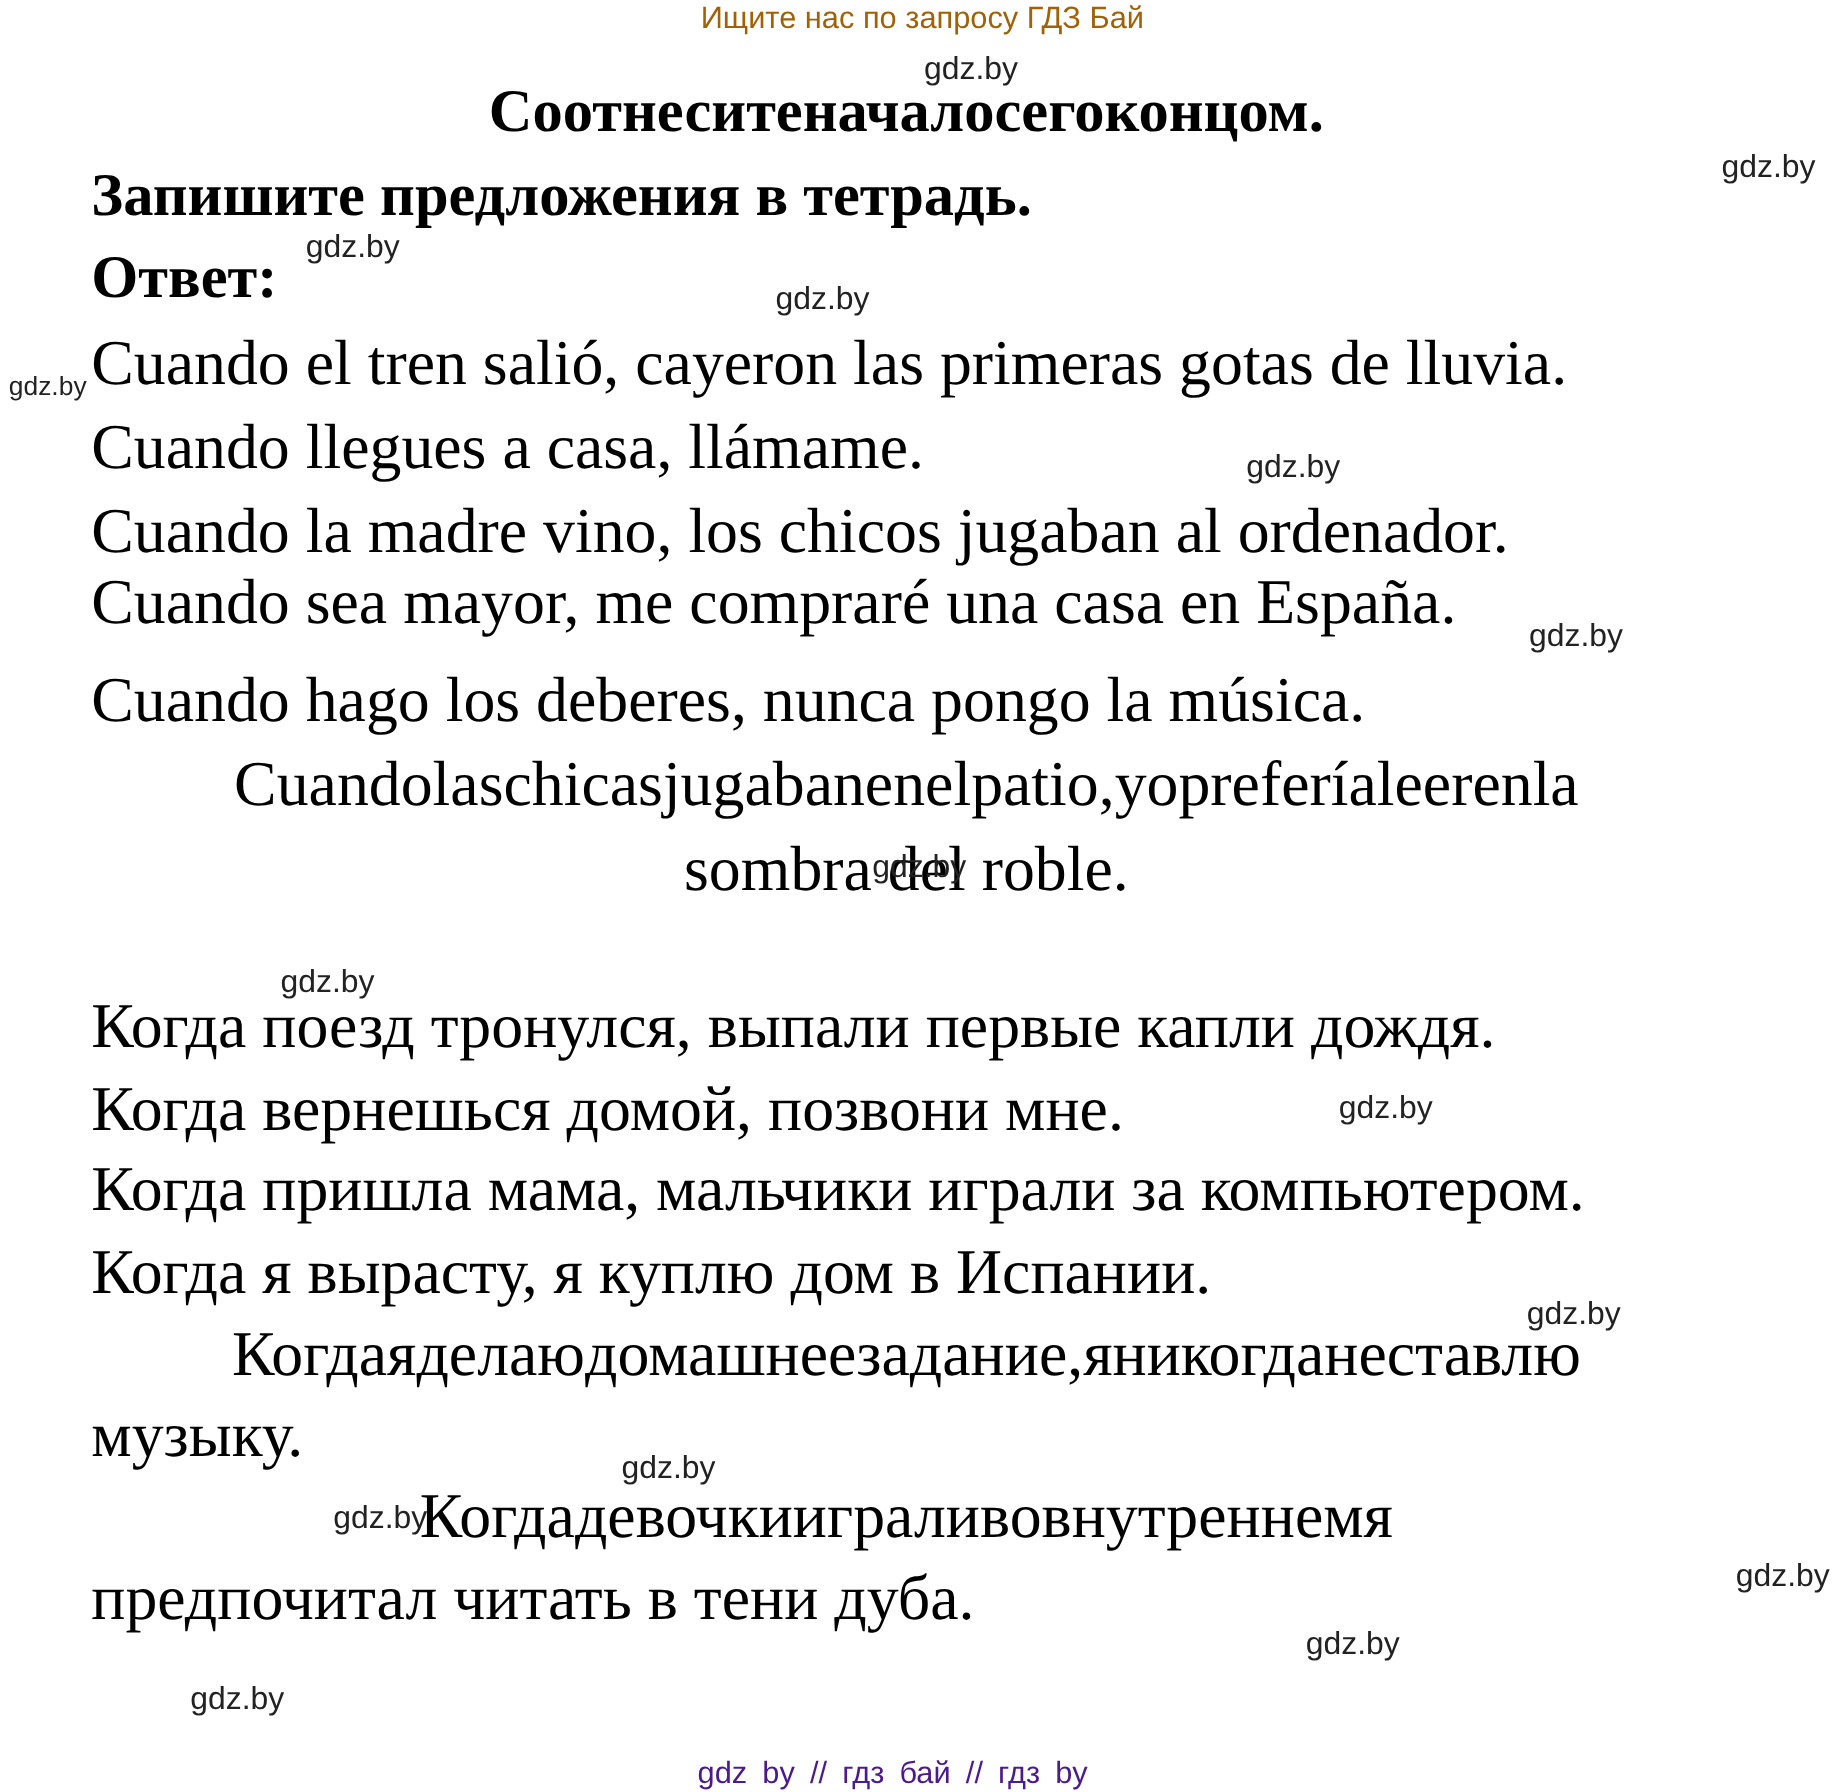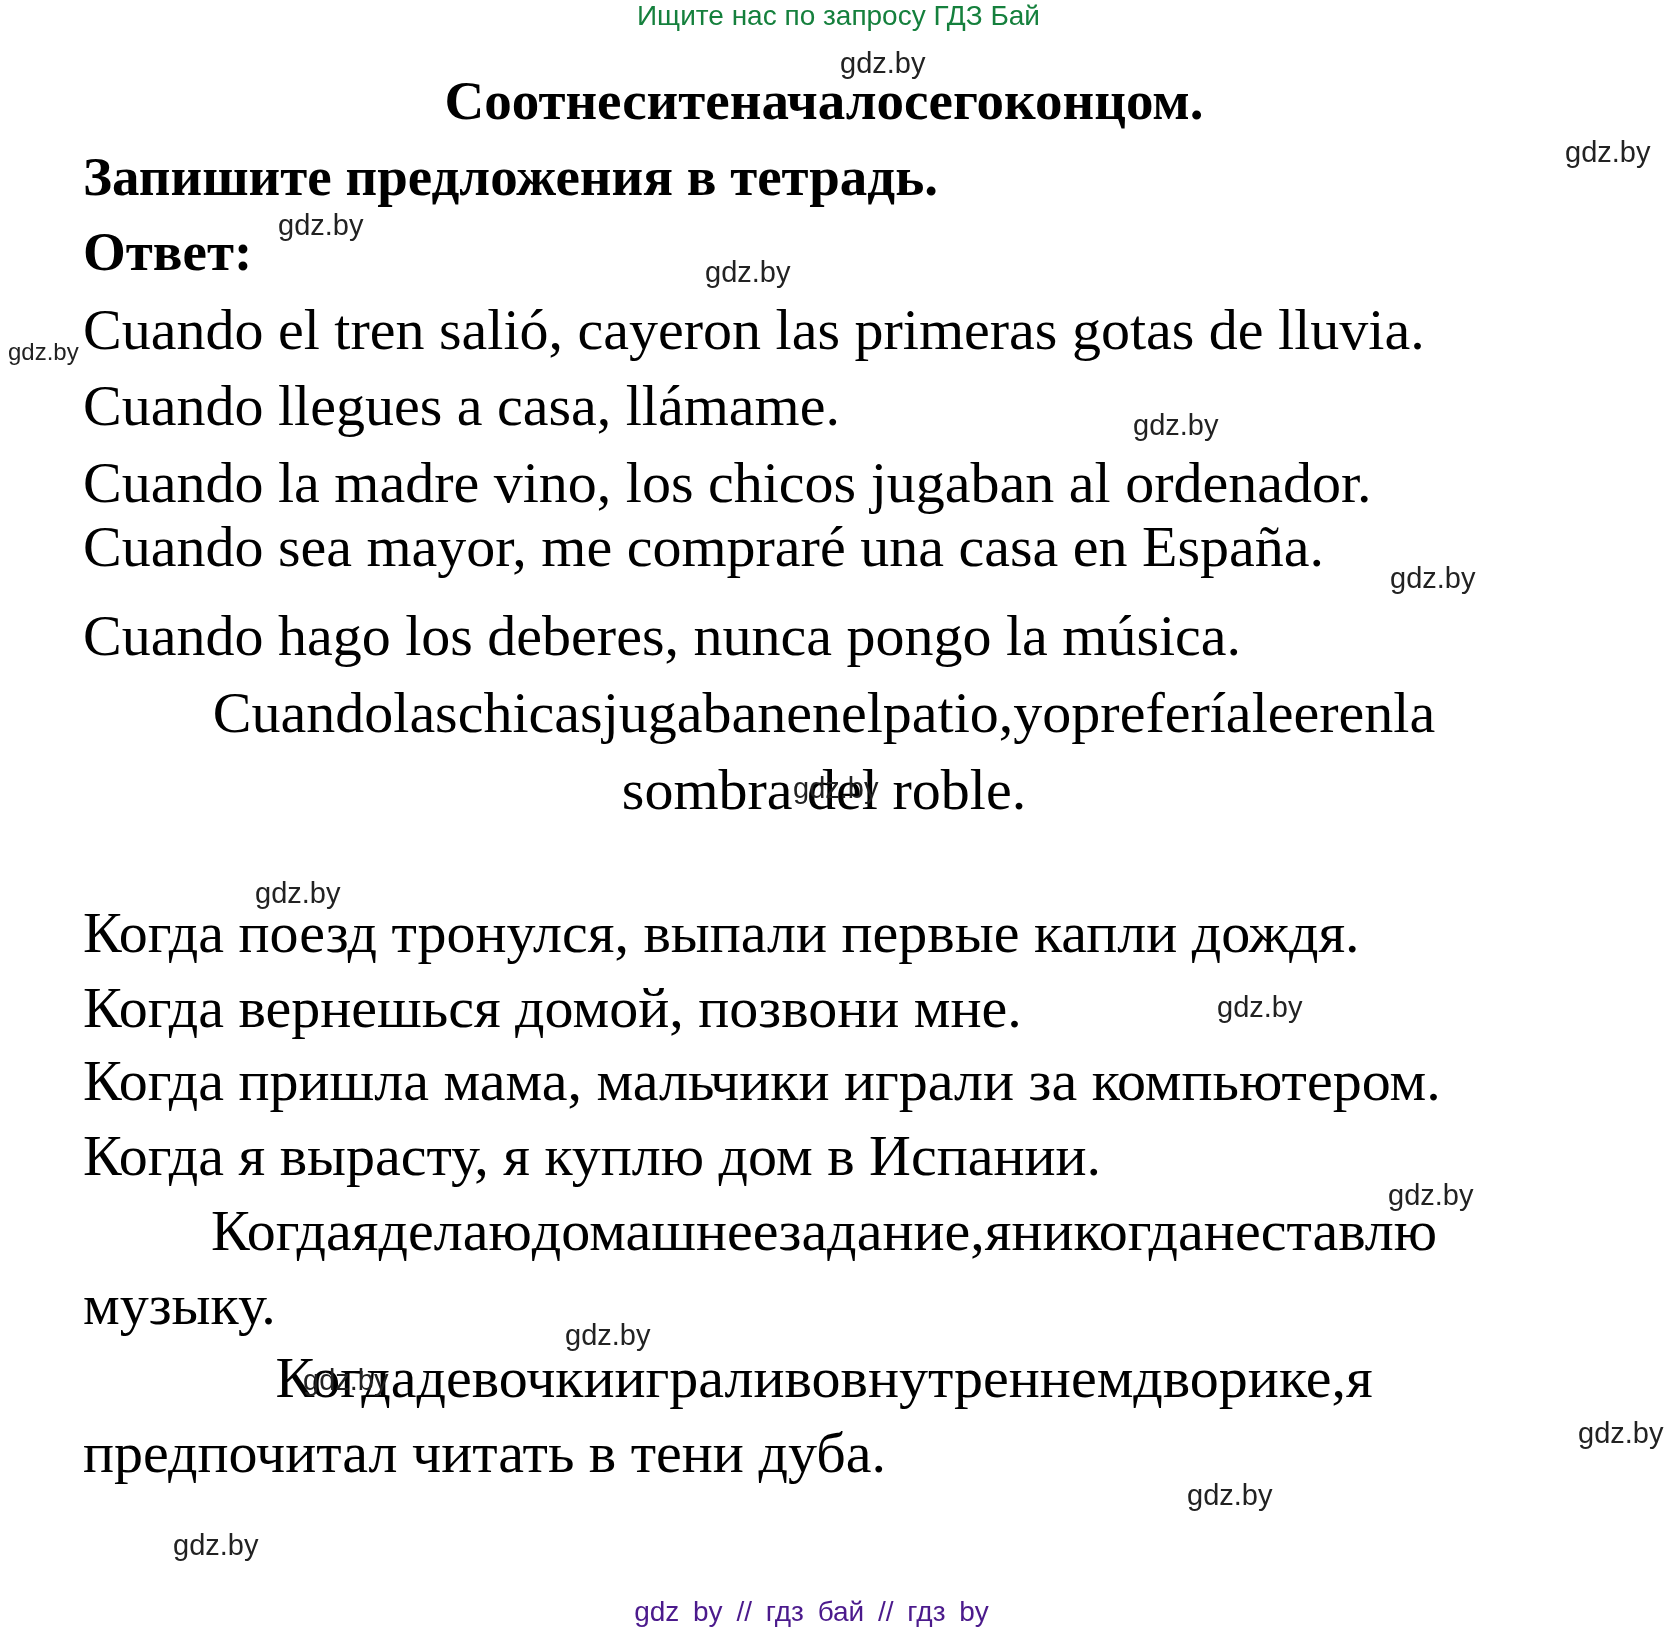--- a/index.html
+++ b/index.html
@@ -1,20 +1,20 @@
 <!DOCTYPE html>
 <html><head>
 <meta charset="utf-8">
 <style>
   html, body { margin: 0; padding: 0; background: #ffffff; }
   body { width: 1677px; height: 1629px; position: relative; overflow: hidden; }
   .top-banner {
     position: absolute; left: 0; top: 0; width: 1677px; text-align: center;
     font-family: "Liberation Sans", sans-serif; font-size: 28px; line-height: 30px;
-    color: #15803d; padding-top: 1px;
+    color: #a16207; padding-top: 1px;
   }
   .content {
     position: absolute; left: 83px; top: 0; width: 1482px;
     font-family: "Liberation Serif", serif; color: #000;
   }
   .line {
     position: absolute; left: 0; width: 1482px; white-space: nowrap;
     font-size: 58px; line-height: 58px;
   }
   .bold { font-weight: bold; font-size: 55px; }
@@ -83,21 +83,20 @@
     <span>не</span>
     <span>ставлю</span>
   </div>
   <div class="line" style="top:1276px;">музыку.</div>
   <div class="line justify" style="top:1349px;">
     <span>Когда</span>
     <span>девочки</span>
     <span>играли</span>
     <span>во</span>
     <span>внутреннем</span>
-    <span>дворике,</span>
     <span>я</span>
   </div>
   <div class="line" style="top:1424px;">предпочитал читать в тени дуба.</div>
 </div>
 
 <div class="wm" style="left:840px;top:48px;">gdz.by</div>
 <div class="wm" style="left:1565px;top:137px;">gdz.by</div>
 <div class="wm" style="left:278px;top:210px;">gdz.by</div>
 <div class="wm" style="left:705px;top:257px;">gdz.by</div>
 <div class="wm" style="left:8px;top:337px;font-size:24px;">gdz.by</div>

